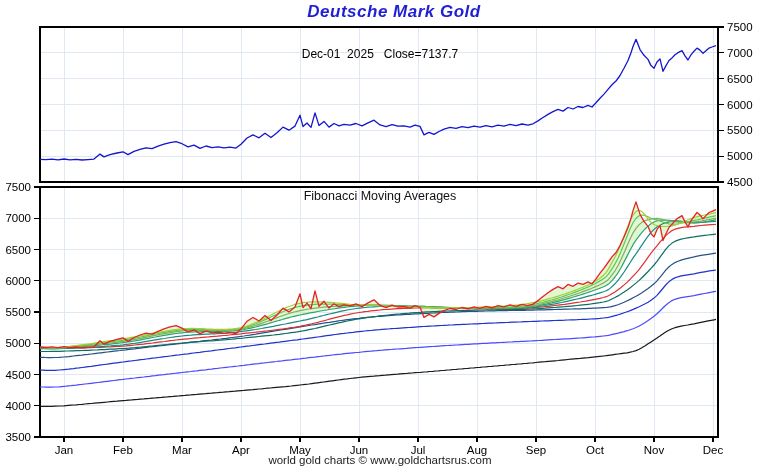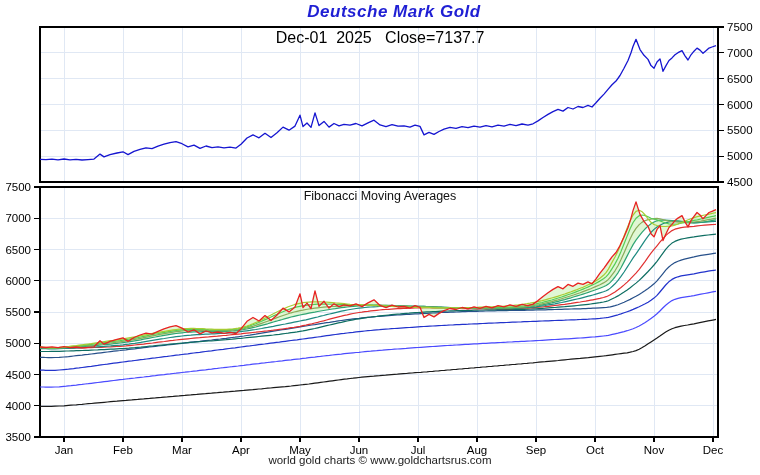--- a/index.html
+++ b/index.html
@@ -1,20 +1,20 @@
 <!DOCTYPE html>
 <html><head>
 <meta charset="utf-8">
 <style>
   html,body{margin:0;padding:0;background:#ffffff;}
   #stage{position:relative;width:760px;height:475px;background:#ffffff;overflow:hidden;
          font-family:"Liberation Sans", sans-serif;}
   #stage .txt{position:absolute;left:0;width:760px;text-align:center;pointer-events:none;}
   #main-title{top:2px;font-size:17px;font-weight:bold;font-style:italic;letter-spacing:0.5px;margin-left:14px;}
-  #subtitle{top:29px;font-size:16px;color:#000;white-space:pre;}
+  #subtitle{top:47px;font-size:12px;color:#000;white-space:pre;}
   #panel2-title{top:189px;font-size:12.5px;color:#111;}
   #footer{top:454px;font-size:11.5px;color:#222;}
   svg{position:absolute;top:0;left:0;}
 </style>
 </head>
 <body>
 
 <div id="stage">
   <svg id="plot" width="760" height="475" viewBox="0 0 760 475">
       <line x1="40" y1="52.83333333333333" x2="718" y2="52.83333333333333" stroke="#e0e8f4" stroke-width="1" shape-rendering="crispEdges"></line>

